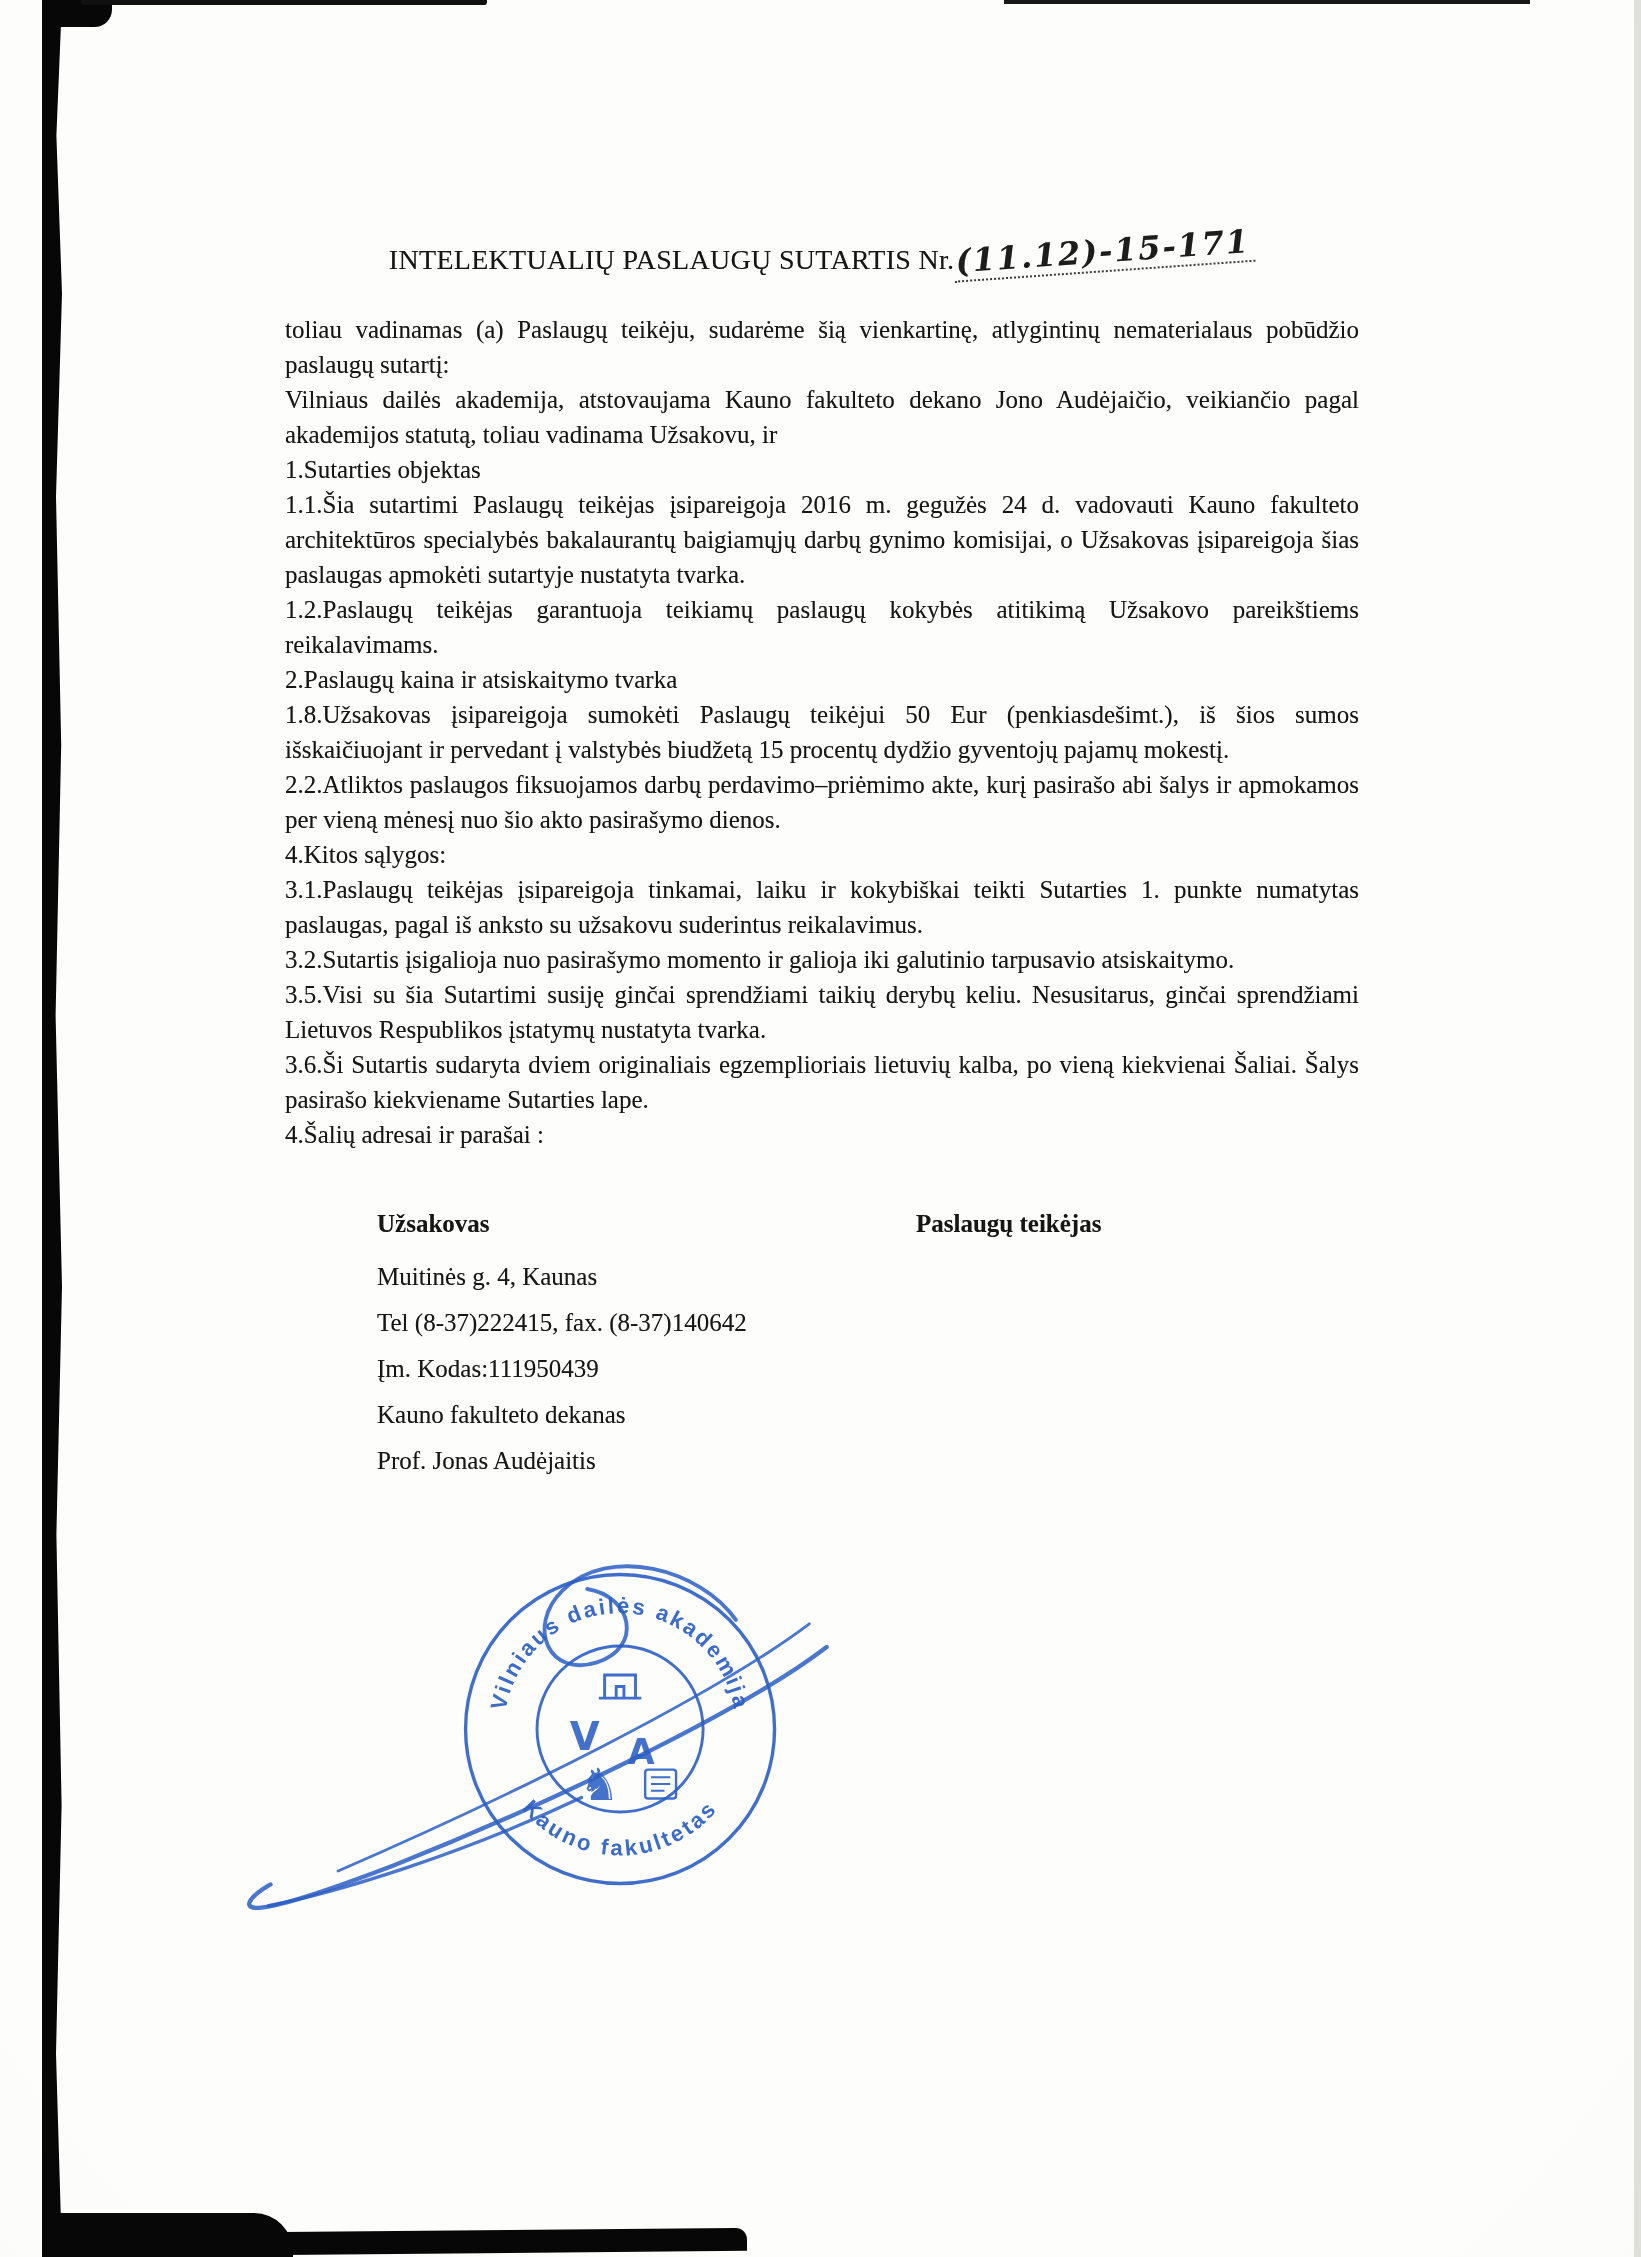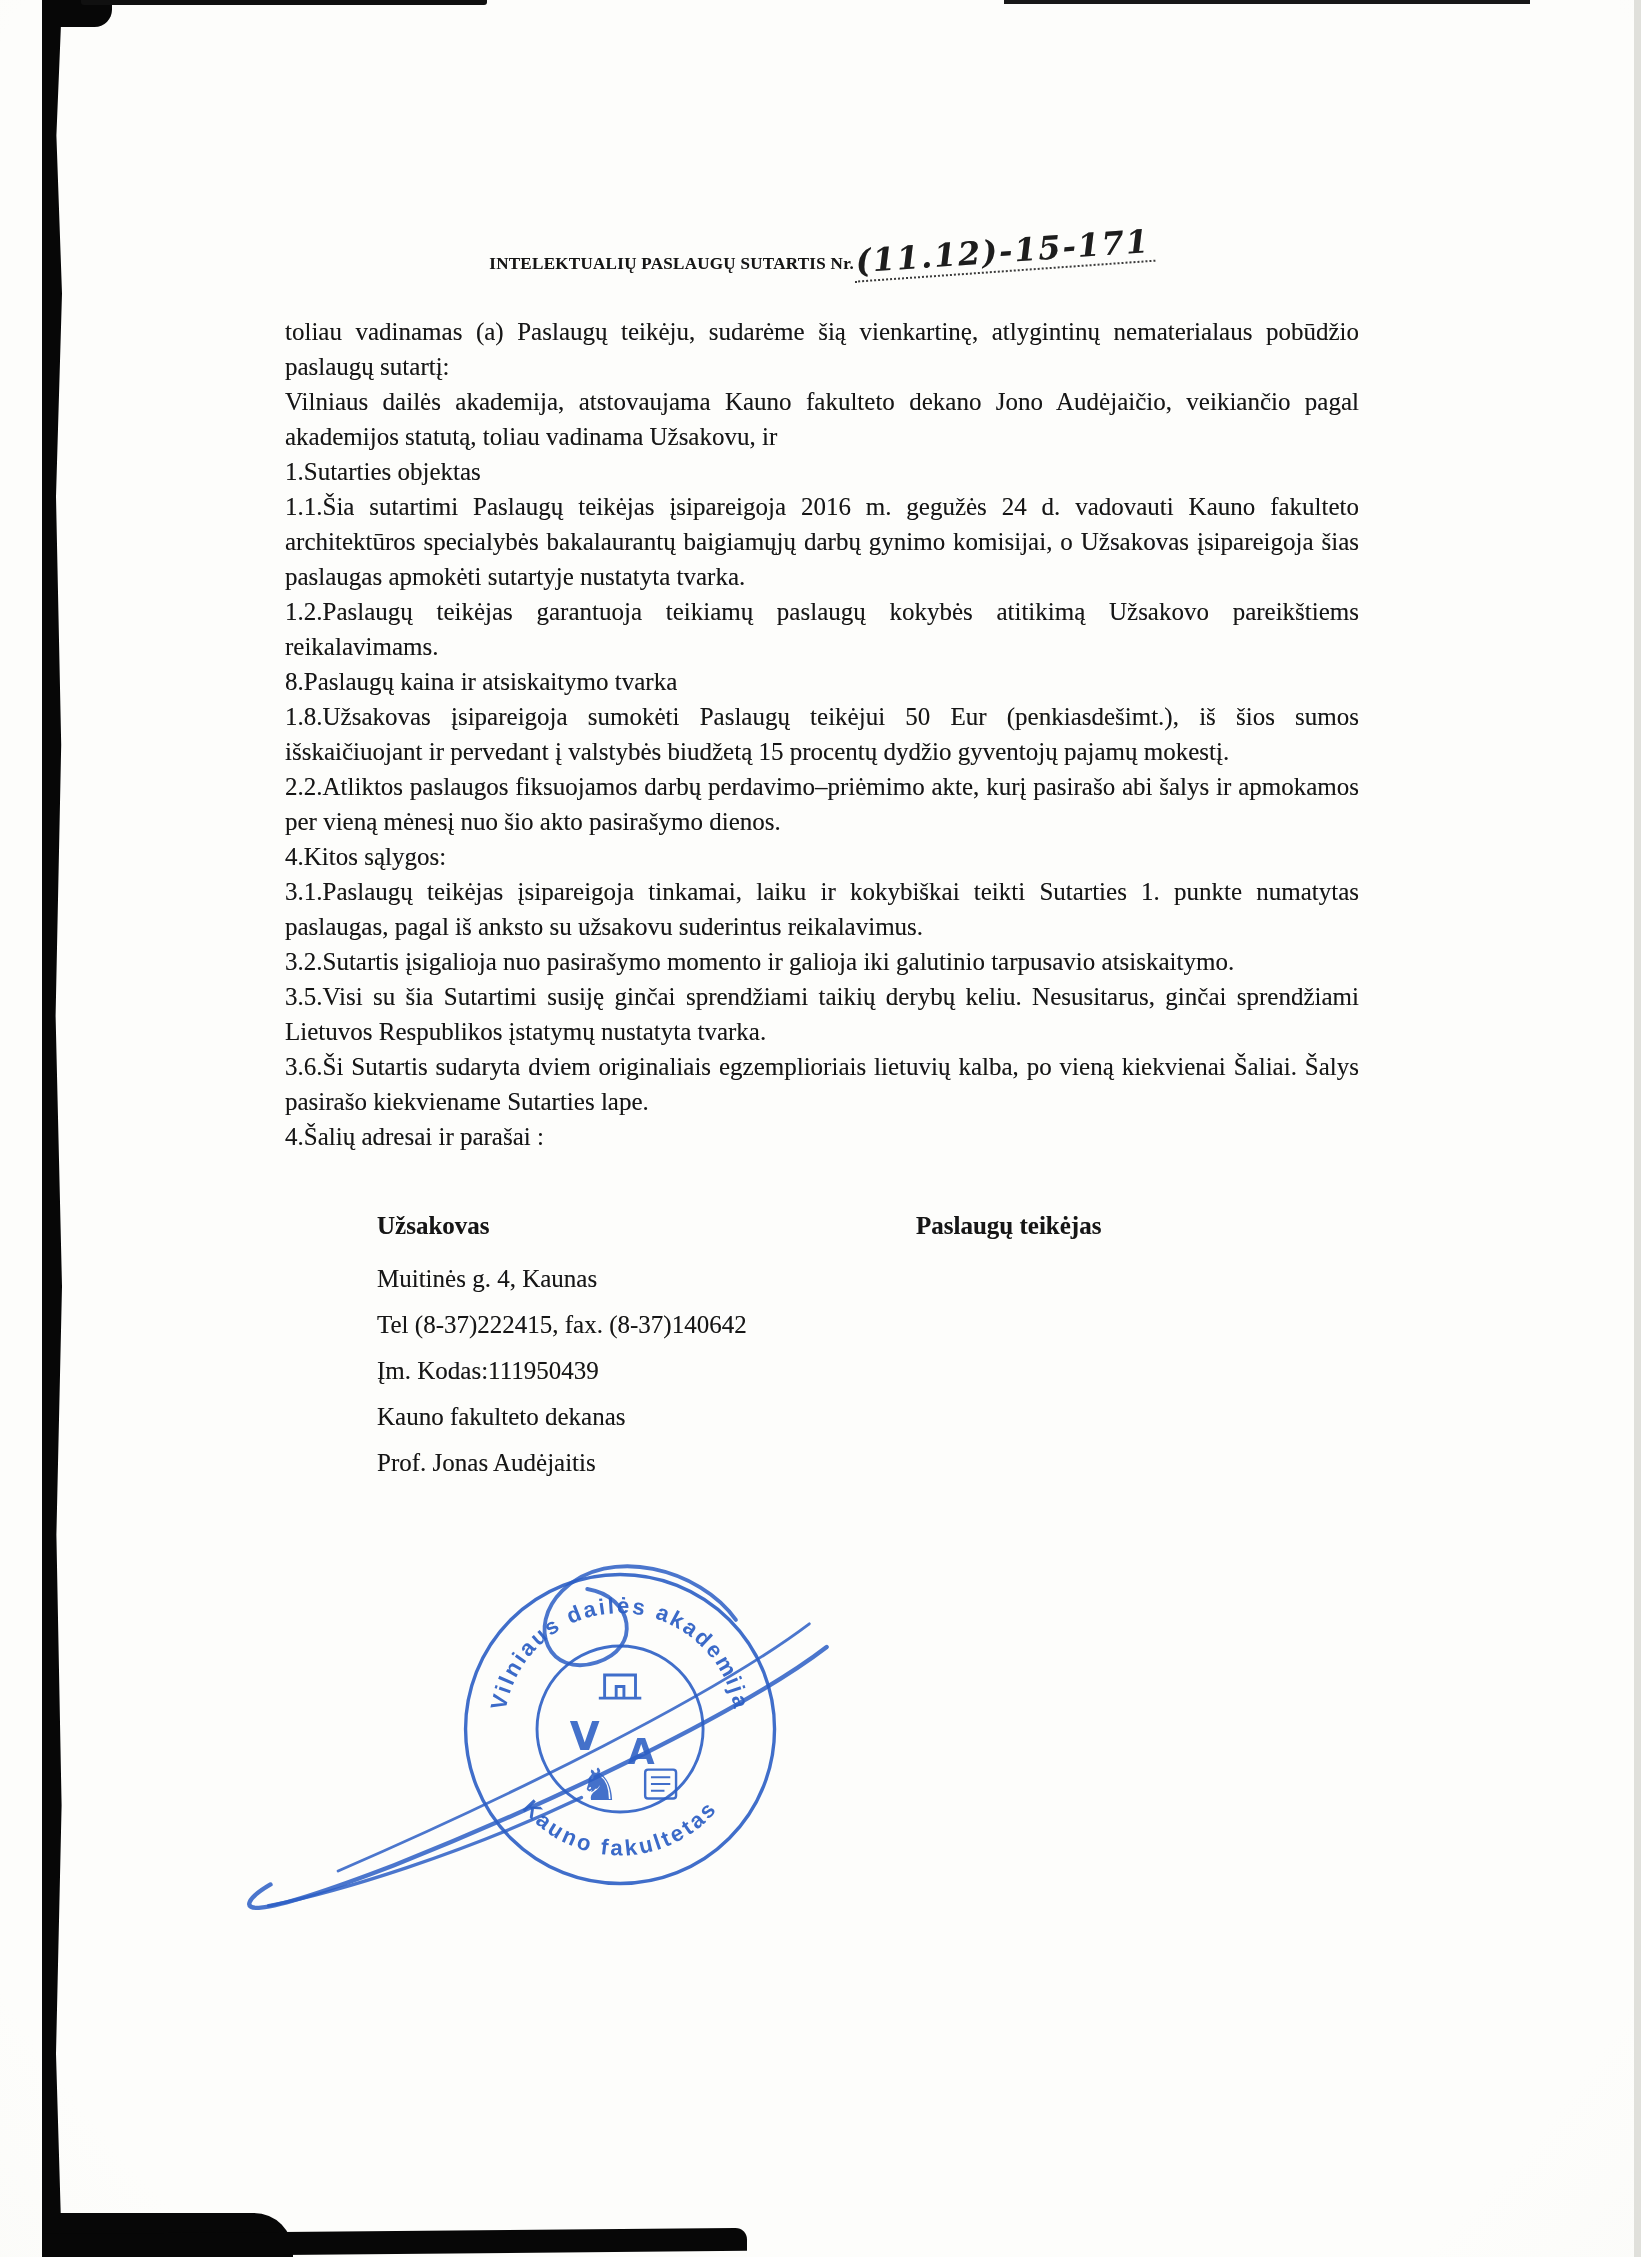--- a/index.html
+++ b/index.html
@@ -25,21 +25,21 @@
   .blob-bottom-left { left:42px; top:2213px; width:251px; height:44px; border-top-right-radius:39px; }
   .strip-bottom { left:42px; top:2234px; width:705px; height:23px; transform:skewY(-0.5deg); transform-origin:left bottom; border-top-right-radius:11.6px; }
   .edge-right { left:1634px; top:0; width:7.7px; height:2257px; background:#e0e0db; }
 
   .content {
     position:absolute; left:285px; top:241px; width:1074px;
     font-size:25px; line-height:35px;
     text-shadow:0 0 0.4px rgba(0,0,0,0.35);
   }
   .title-row { text-align:center; margin:0 0 33px 0; white-space:nowrap; }
-  .title-text { font-weight:bold; font-size:17px; letter-spacing:0.3px; }
+  .title-text { font-weight:normal; font-size:28px; letter-spacing:0.3px; }
   .handwritten {
     display:inline-block;
     font-family:"DejaVu Serif", serif;
     font-style:italic; font-weight:bold;
     font-size:32px; letter-spacing:1.9px;
     transform:rotate(-4deg) translateY(-6.8px);
     border-bottom:2.9px dotted #3a3a3a;
     padding:0 3.9px 1px 1.9px;
     color:#1d1d1d;
   }
@@ -81,21 +81,21 @@
 
     <div class="title-row"><span class="title-text">INTELEKTUALIŲ PASLAUGŲ SUTARTIS Nr.</span><span class="handwritten">(11.12)-15-171</span></div>
 
 
     <div class="body">
         <p class="para"><span>toliau vadinamas (a) Paslaugų teikėju, sudarėme šią vienkartinę, atlygintinų nematerialaus pobūdžio paslaugų sutartį:</span></p>
         <p class="para"><span>Vilniaus dailės akademija, atstovaujama Kauno fakulteto dekano Jono Audėjaičio, veikiančio pagal akademijos statutą, toliau vadinama Užsakovu, ir</span></p>
         <p class="para"><span class="b">1.Sutarties objektas</span></p>
         <p class="para"><span>1.1.Šia sutartimi Paslaugų teikėjas įsipareigoja 2016 m. gegužės 24 d. vadovauti Kauno fakulteto architektūros specialybės bakalaurantų baigiamųjų darbų gynimo komisijai, o Užsakovas įsipareigoja šias paslaugas apmokėti sutartyje nustatyta tvarka.</span></p>
         <p class="para"><span>1.2.Paslaugų teikėjas garantuoja teikiamų paslaugų kokybės atitikimą Užsakovo pareikštiems reikalavimams.</span></p>
-        <p class="para"><span class="b">8.Paslaugų kaina ir atsiskaitymo tvarka</span></p>
+        <p class="para"><span class="b">2.Paslaugų kaina ir atsiskaitymo tvarka</span></p>
         <p class="para"><span>1.8.Užsakovas įsipareigoja sumokėti Paslaugų teikėjui </span><span class="b">50 Eur (</span><span>penkiasdešimt.), iš šios sumos išskaičiuojant ir pervedant į valstybės biudžetą 15 procentų dydžio gyventojų pajamų mokestį.</span></p>
         <p class="para"><span>2.2.Atliktos paslaugos fiksuojamos darbų perdavimo–priėmimo akte, kurį pasirašo abi šalys ir apmokamos per vieną mėnesį nuo šio akto pasirašymo dienos.</span></p>
         <p class="para"><span class="b">4.Kitos sąlygos:</span></p>
         <p class="para"><span>3.1.Paslaugų teikėjas įsipareigoja tinkamai, laiku ir kokybiškai teikti Sutarties 1. punkte numatytas paslaugas, pagal iš anksto su užsakovu suderintus reikalavimus</span><span class="b">.</span></p>
         <p class="para"><span>3.2.Sutartis įsigalioja nuo pasirašymo momento ir galioja iki galutinio tarpusavio atsiskaitymo.</span></p>
         <p class="para"><span>3.5.Visi su šia Sutartimi susiję ginčai sprendžiami taikių derybų keliu. Nesusitarus, ginčai sprendžiami Lietuvos Respublikos įstatymų nustatyta tvarka.</span></p>
         <p class="para"><span>3.6.Ši Sutartis sudaryta dviem originaliais egzemplioriais lietuvių kalba, po vieną kiekvienai Šaliai. Šalys pasirašo kiekviename Sutarties lape.</span></p>
         <p class="para"><span>4.Šalių adresai ir parašai :</span></p>
       </div>
 

